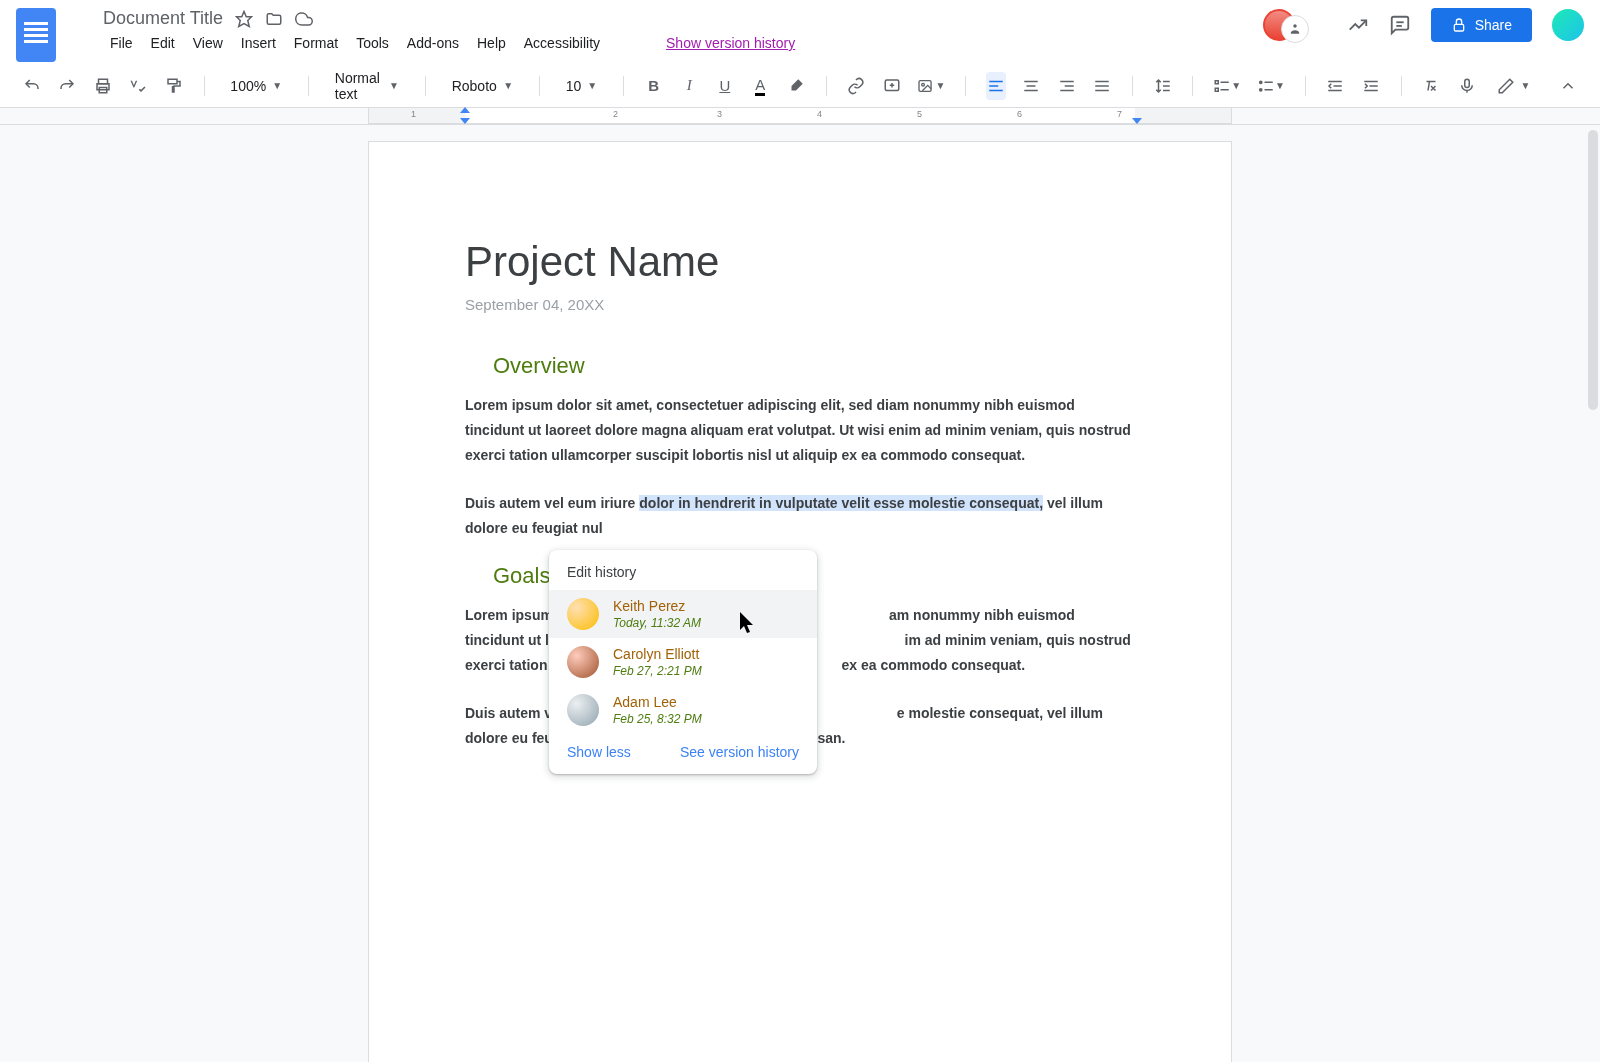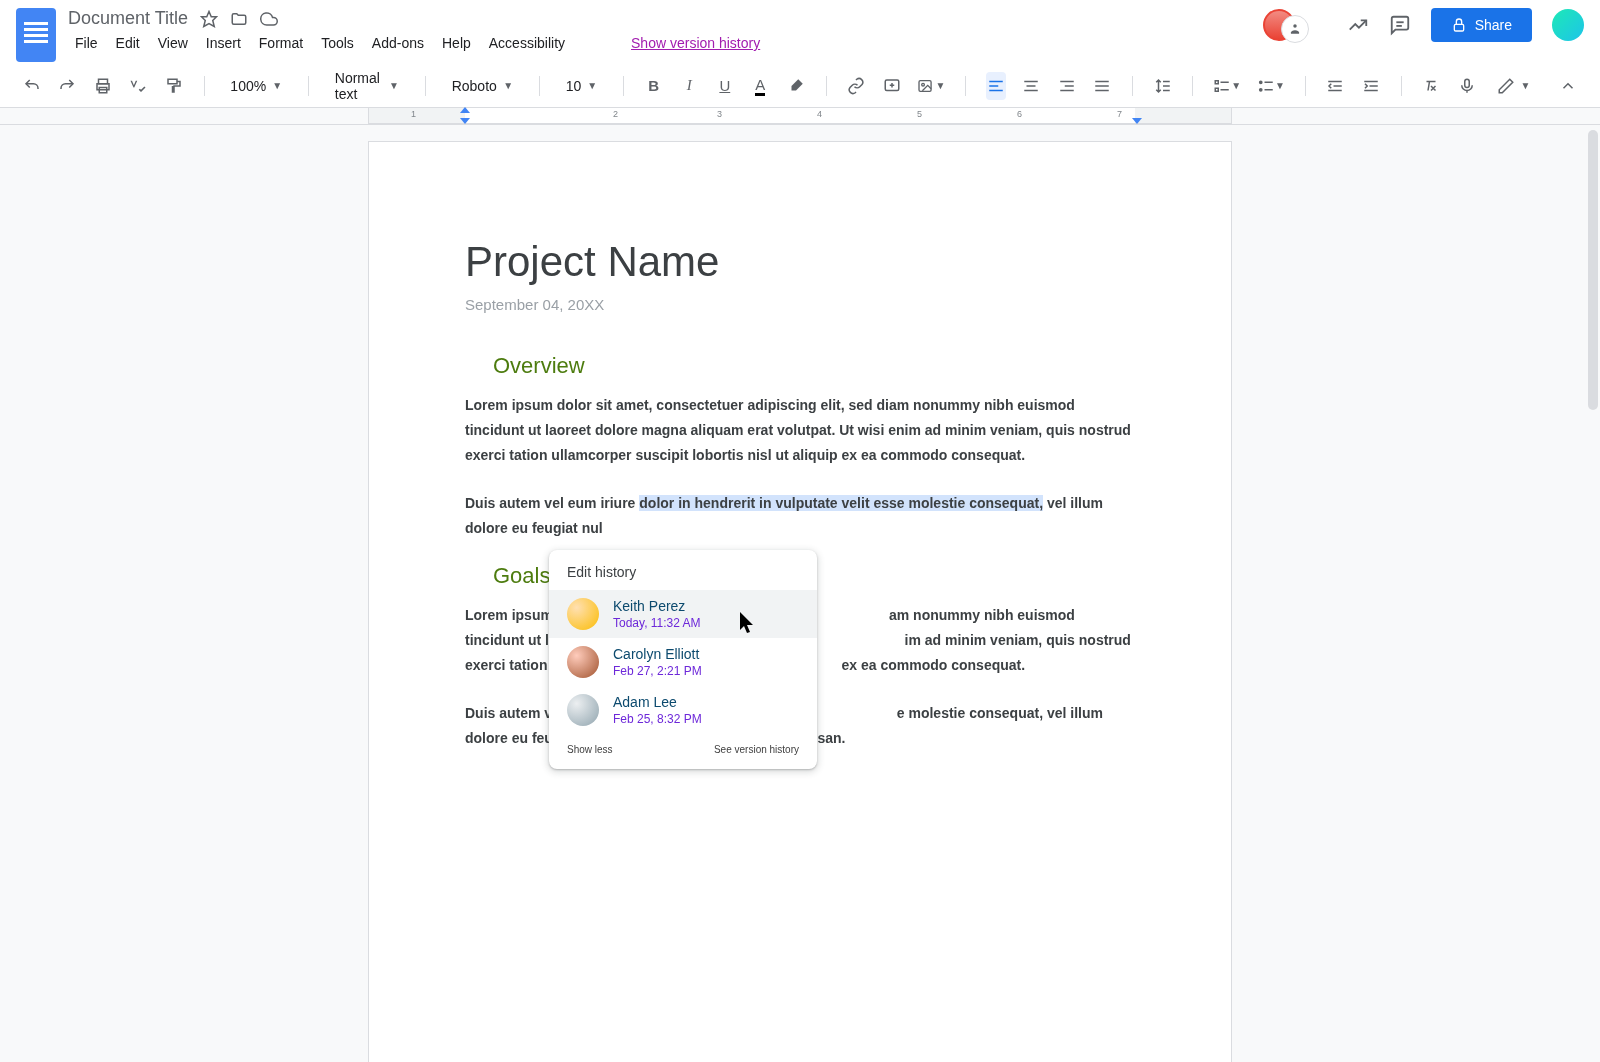--- a/index.html
+++ b/index.html
@@ -1,19 +1,19 @@
 <!DOCTYPE html>
 <html><head>
   <meta charset="utf-8">
   <style>
     * { margin: 0; padding: 0; box-sizing: border-box; }
     body { font-family: Arial, sans-serif; background: #fff; height: 1062px; width: 1600px; overflow: hidden; position: relative; }
     
     
-    .header { display: flex; align-items: flex-start; padding: 8px 16px 0; height: 64px; }
+    .header { display: flex; align-items: flex-start; padding: 8px 16px 0; height: 64px; gap: 35px; }
     .docs-icon { width: 40px; height: 54px; background: #4285f4; border-radius: 4px; position: relative; margin-right: 12px; cursor: pointer; }
     .docs-icon::after { content: ""; position: absolute; left: 8px; top: 14px; right: 8px; height: 3px; background: #fff; box-shadow: 0 6px 0 #fff, 0 12px 0 #fff, 0 18px 0 #fff; }
     .header-main { flex: 1; }
     .title-row { display: flex; align-items: center; gap: 12px; margin-bottom: 2px; }
     .doc-title { font-size: 18px; color: #5f6368; font-family: Arial; outline: none; }
     .title-icon { color: #5f6368; cursor: pointer; display: flex; }
     .menubar { display: flex; gap: 4px; margin-top: 2px; }
     .menu-item { font-size: 14px; color: #202124; padding: 4px 7px; cursor: pointer; border-radius: 4px; }
     .version-link { font-size: 14px; color: #a21caf; text-decoration: underline; margin-left: 48px; padding: 4px 7px; cursor: pointer; }
     .header-right { display: flex; align-items: center; gap: 20px; }
@@ -50,24 +50,24 @@
     
     .collab-cursor { position: absolute; border-left: 2px solid #ea4335; height: 18px; }
     .collab-tag { position: absolute; background: #ea4335; color: #fff; font-size: 10px; padding: 1px 5px; border-radius: 2px; top: -16px; left: -2px; }
 
     
     .popup { position: absolute; background: #fff; border-radius: 8px; box-shadow: 0 2px 6px 2px rgba(60,64,67,.15), 0 1px 2px rgba(60,64,67,.3); width: 268px; padding-bottom: 8px; }
     .popup-title { font-size: 14px; color: #3c4043; padding: 14px 18px 10px; }
     .history-row { display: flex; align-items: center; gap: 14px; padding: 8px 18px; cursor: pointer; }
     .history-row.hover { background: #f1f3f4; }
     .row-avatar { width: 32px; height: 32px; border-radius: 50%; }
-    .row-name { font-size: 14px; color: #0c4a6e; }
-    .row-time { font-size: 12px; color: #6d28d9; margin-top: 2px; }
+    .row-name { font-size: 14px; color: #a16207; }
+    .row-time { font-size: 12px; color: #4d7c0f; margin-top: 2px; font-style: italic; }
     .popup-footer { display: flex; justify-content: space-between; padding: 10px 18px 6px; }
-    .popup-link { color: #404040; font-size: 10px; cursor: pointer; }
+    .popup-link { color: #3b82f6; font-size: 14px; cursor: pointer; }
     
     .mouse-cursor { position: absolute; pointer-events: none; z-index: 100; }
 
     
     .scrollbar-track { position: absolute; right: 2px; top: 130px; width: 10px; height: 280px; background: #dadce0; border-radius: 5px; }
   </style>
 </head>
 <body>
 
 <div class="header">

